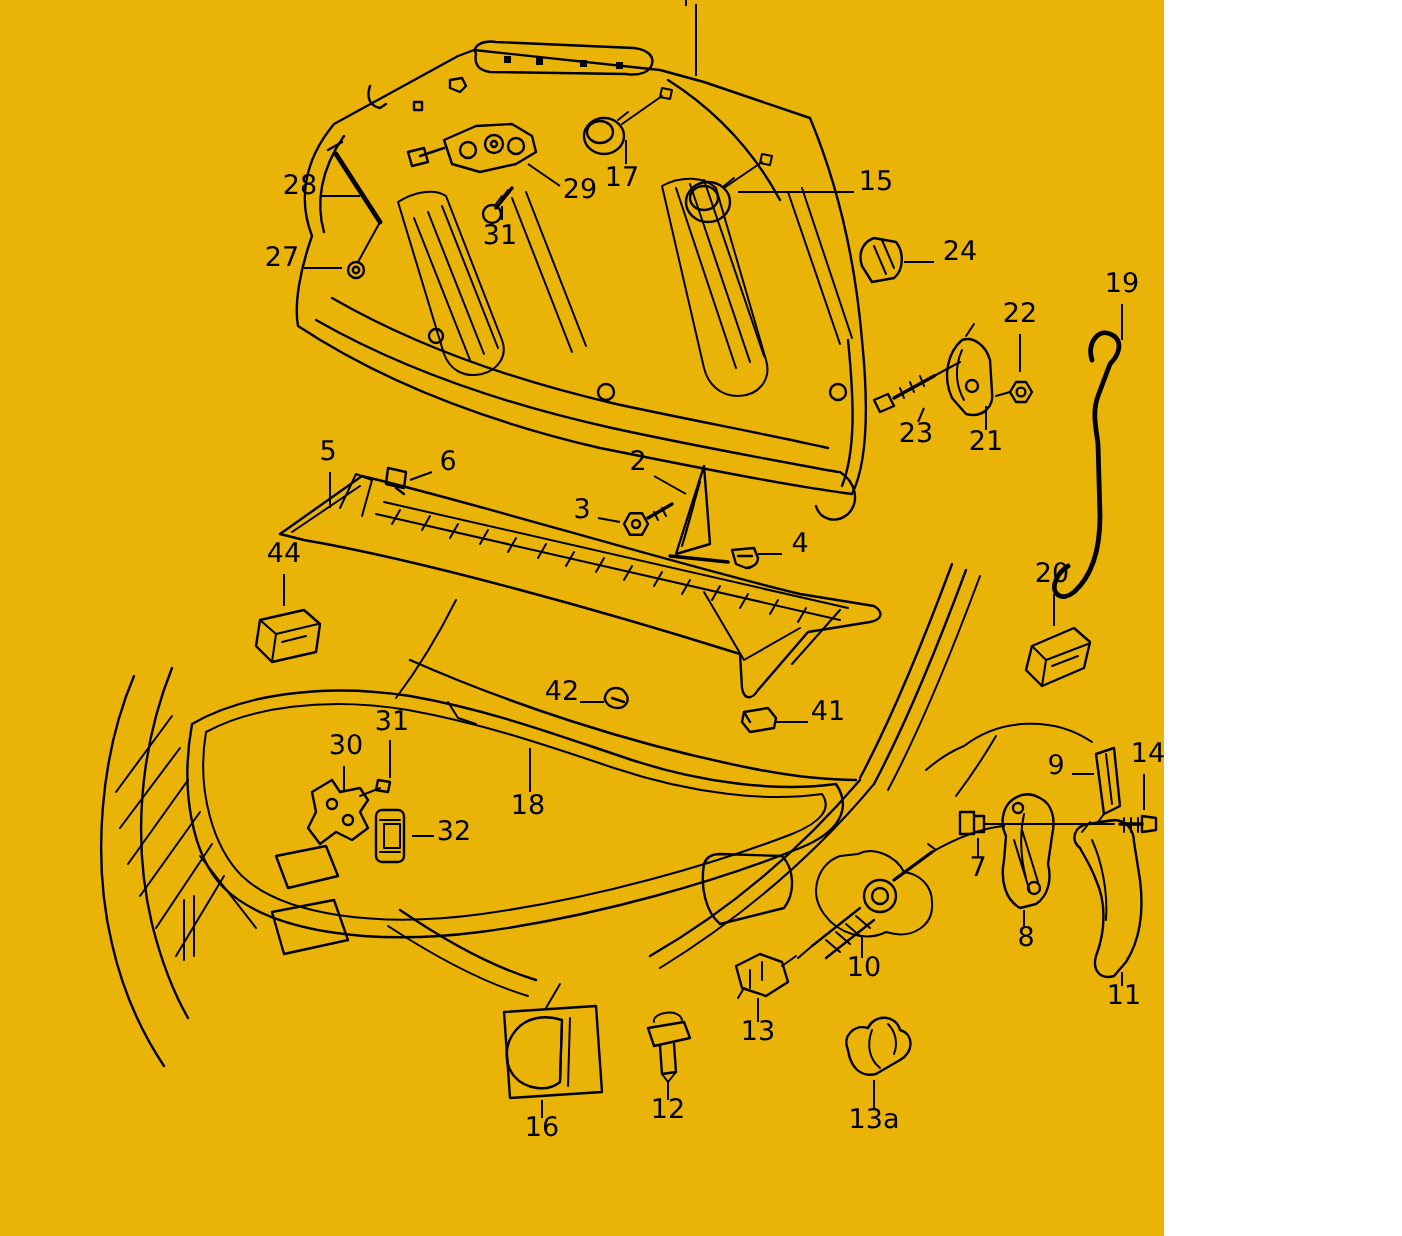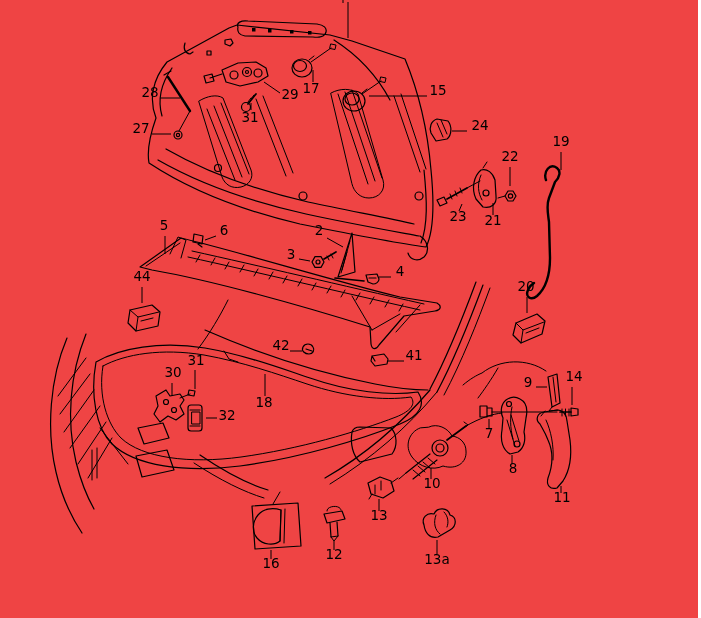--- a/index.html
+++ b/index.html
@@ -1,16 +1,16 @@
 <!DOCTYPE html>
 <html><head>
 <meta charset="utf-8">
 <style>
   html,body{margin:0;padding:0;background:#ffffff;}
-  .stage{position:relative;width:698px;height:618px;background:#ef4444;overflow:hidden;}
+  .stage{position:relative;width:582px;height:618px;background:#eab308;overflow:hidden;}
   svg{display:block;}
   .art{stroke:#000000;fill:none;stroke-width:1.2;stroke-linecap:round;stroke-linejoin:round;}
   .thin{stroke-width:1;}
   .thick{stroke-width:2.4;}
   .mid{stroke-width:1.7;}
   .leader{stroke:#000000;stroke-width:1;fill:none;}
   .fillb{fill:#000000;stroke:none;}
   .callout{font:13.5px "DejaVu Sans", sans-serif;fill:#000000;}
 </style>
 </head>

